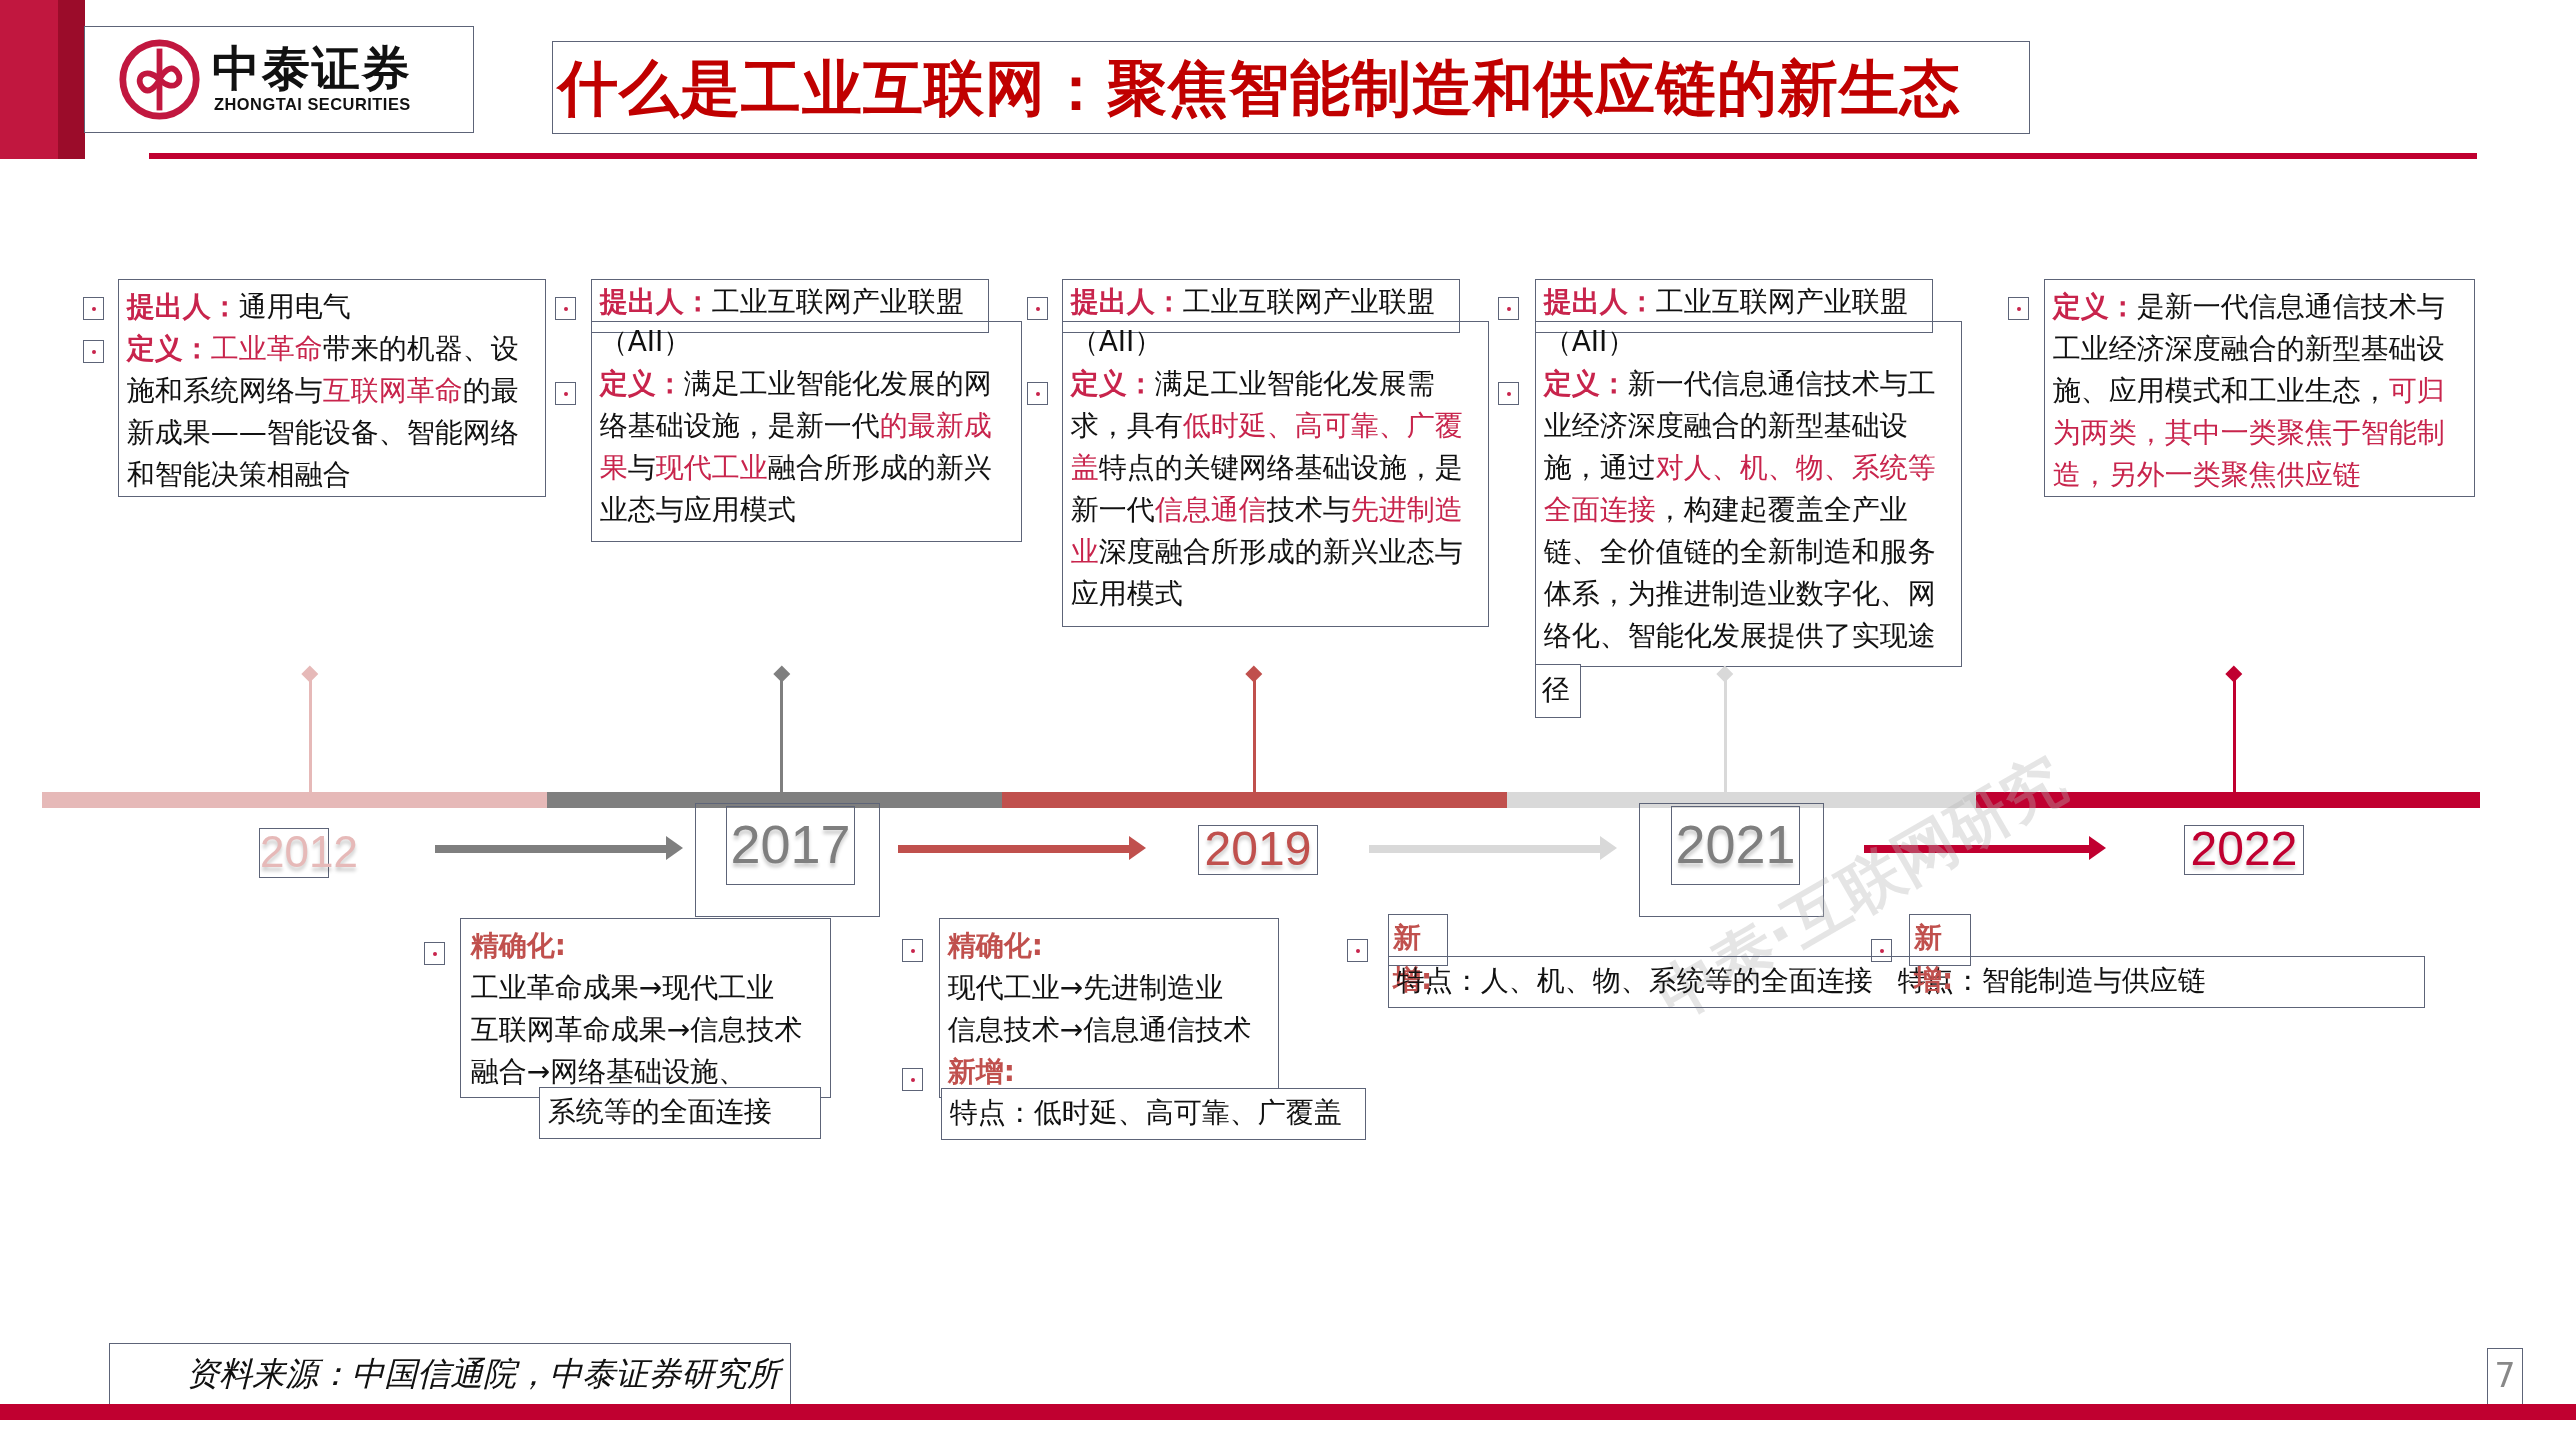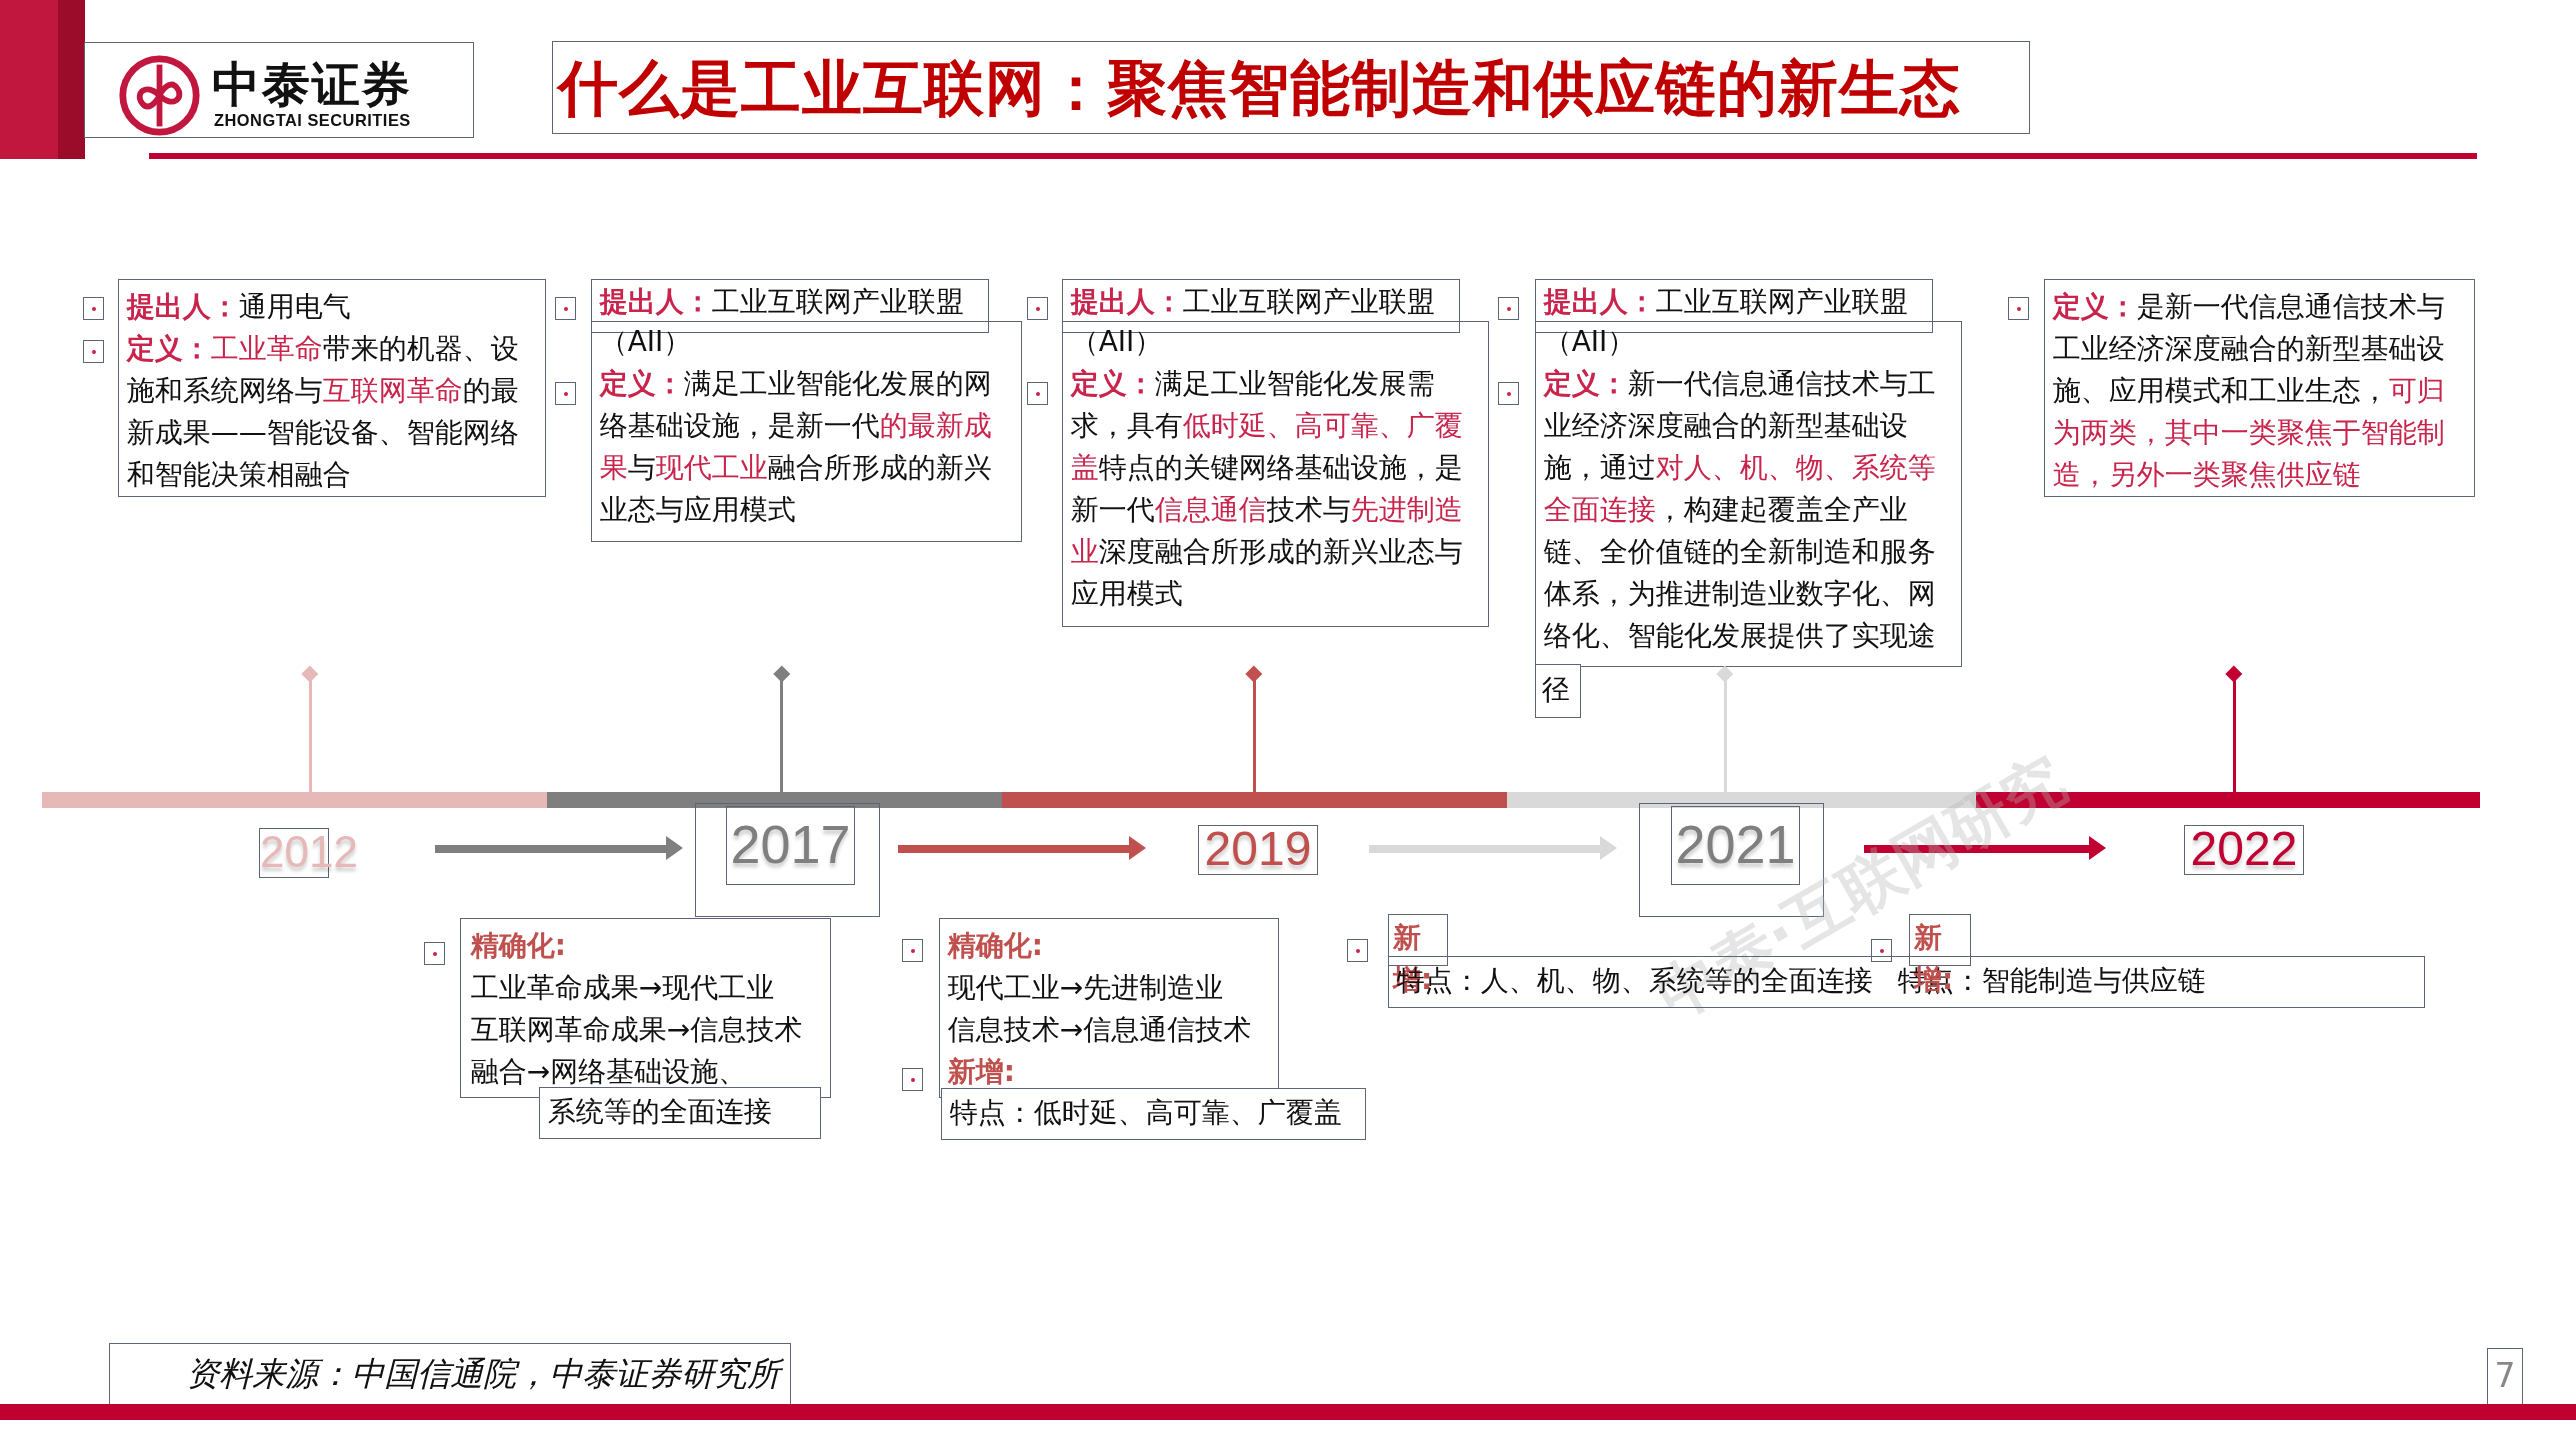--- a/index.html
+++ b/index.html
@@ -17,21 +17,21 @@
   .dia{position:absolute;width:11.6px;height:11.6px;transform:rotate(45deg);}
   .arrow{position:absolute;height:7.7px;}
   .arrow::after{content:"";position:absolute;right:-15.5px;top:-8.7px;border-left:17.4px solid currentColor;border-top:12.6px solid transparent;border-bottom:12.6px solid transparent;}
 </style>
 </head>
 <body>
 
 <div class="abs" style="left:0;top:0;width:58px;height:159px;background:#C1173F;"></div>
 <div class="abs" style="left:58px;top:0;width:27px;height:159px;background:#9B0C2A;"></div>
 
-<div class="bx" style="left:84px;top:42px;width:390px;height:96px;border-width:1.4px;">
+<div class="bx" style="left:84px;top:26px;width:390px;height:107px;border-width:1.4px;">
   <svg class="abs" style="left:32px;top:9.7px;" width="85" height="85" viewBox="0 0 88 88">
     <circle cx="44" cy="44" r="38" fill="none" stroke="#C1173F" stroke-width="7"></circle>
     <path d="M44 12 V76" stroke="#C1173F" stroke-width="6" fill="none"></path>
     <path d="M44 44 C30 30, 18 42, 26 52 C32 60, 40 52, 44 44 C48 36, 56 28, 62 36 C70 46, 58 58, 44 44" stroke="#C1173F" stroke-width="6" fill="none"></path>
   </svg>
   <div class="abs" style="left:127px;top:13.5px;font-size:48px;font-weight:bold;line-height:54px;color:#111;letter-spacing:1.9px;">中泰证券</div>
   <div class="abs" style="left:129px;top:68px;font-size:16.4px;font-weight:bold;color:#111;font-family:'Liberation Sans',sans-serif;letter-spacing:0.5px;">ZHONGTAI SECURITIES</div>
 </div>
 
 <div class="bx" style="left:552px;top:41px;width:1478px;height:93px;border-width:1.4px;"></div>

